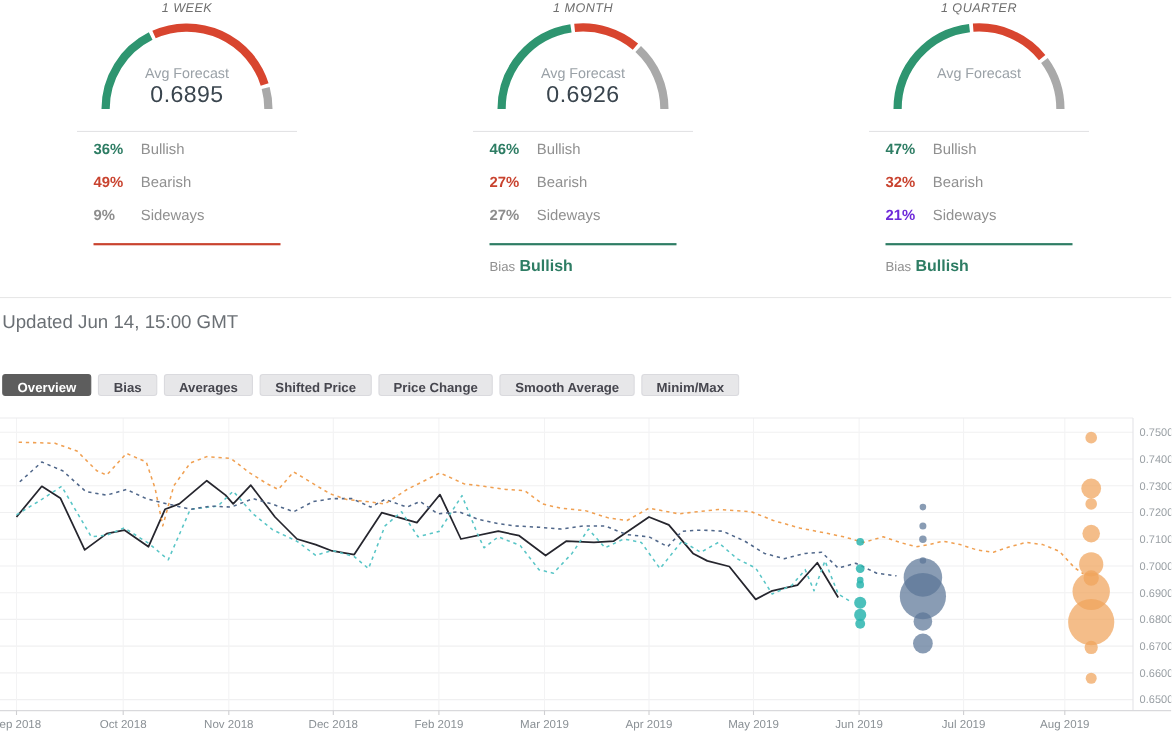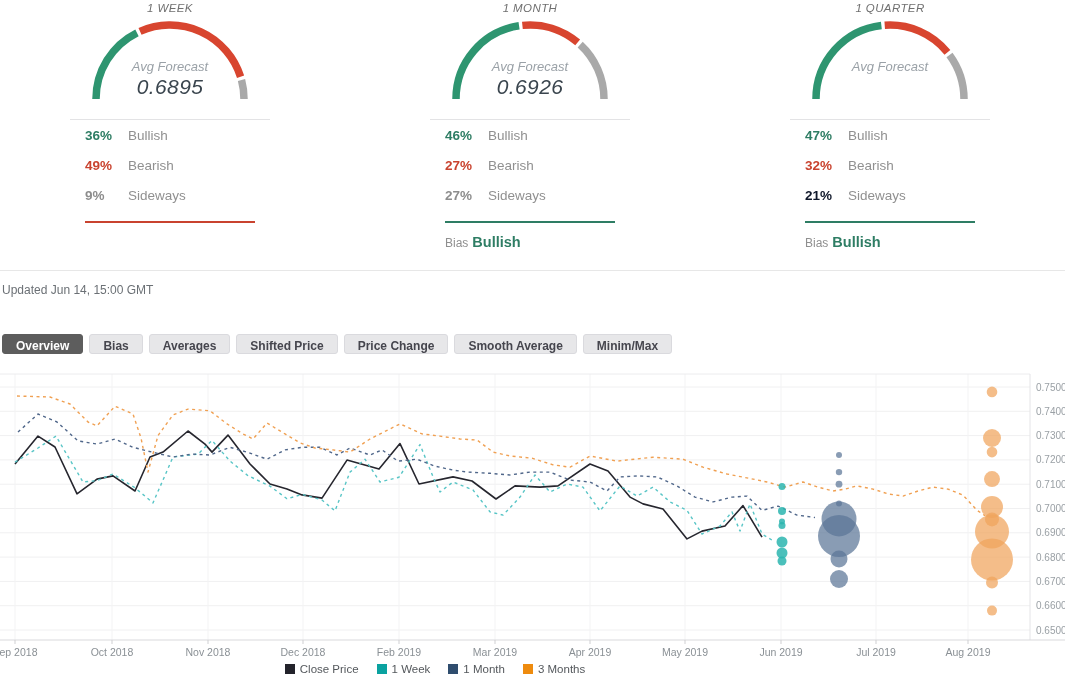--- a/index.html
+++ b/index.html
@@ -6,34 +6,34 @@
   body{width:1065px;height:682px;overflow:hidden;font-family:"Liberation Sans",sans-serif;-webkit-font-smoothing:antialiased;}
 
   
   .cards{display:flex;padding-top:2px;}
   .card{width:200px;}
   .card.c0{margin-left:70px;}
   .card.c1,.card.c2{margin-left:160px;}
   .card-title{margin:0;text-align:center;font-style:italic;font-weight:400;font-size:11.5px;line-height:13px;color:#6f6f6f;letter-spacing:.4px;}
   .gauge{position:relative;width:190px;height:84px;margin:5px auto 0;}
   .gauge svg{display:block;}
-  .gauge-center{position:absolute;left:0;right:0;top:39px;text-align:center;font-style:italic;}
+  .gauge-center{position:absolute;left:0;right:0;top:39px;text-align:center;}
   .avg-label{font-size:13px;color:#9aa1a7;}
   .avg-value{font-size:21px;color:#3a454e;margin-top:1px;letter-spacing:.4px;}
   .card-divider{height:1px;background:#e3e3e5;margin-top:15px;}
   .rows{margin:8px 0 0;padding:0;list-style:none;}
   .row{display:flex;align-items:flex-start;height:30px;padding-left:15px;font-size:13.5px;}
   .row .pct{width:33px;font-weight:700;}
   .row .lbl{color:#909090;margin-left:10px;}
   .bias-underline{height:2px;width:170px;margin:3px 0 0 15px;}
   .bias-row{margin:11px 0 0 15px;font-size:12px;color:#8f8f8f;}
   .bias-row b{font-size:14.5px;margin-left:4px;}
 
   .sep{height:1px;background:#e7e7e7;margin-top:20px;}
-  .updated{margin:12px 0 0 2px;font-size:12px;color:#6b7075;}
+  .updated{margin:12px 0 0 2px;font-size:17px;color:#6b7075;}
 
   
   .tabs{display:flex;margin:37px 0 0 2px;}
   .tab{font-family:"Liberation Sans",sans-serif;font-weight:700;font-size:12px;height:20px;padding:0 13px;margin-right:6px;background:#e7e7e9;color:#46464e;border:1px solid #dadade;border-radius:3px;cursor:pointer;line-height:22px;}
   .tab.active{background:#5d5d5d;border-color:#5d5d5d;color:#fff;}
 
   
   .chart-wrap{position:relative;margin-top:14px;width:870px;height:308px;}
   #chart{display:block;}
   #chart text{font-family:"Liberation Sans",sans-serif;}
@@ -125,21 +125,21 @@
     <ul class="rows">
       <li class="row">
           <b class="pct" style="color: rgb(46, 125, 100);">47%</b>
           <span class="lbl">Bullish</span>
         </li>
       <li class="row">
           <b class="pct" style="color: rgb(201, 67, 47);">32%</b>
           <span class="lbl">Bearish</span>
         </li>
       <li class="row">
-          <b class="pct" style="color: #0f172a;">21%</b>
+          <b class="pct" style="color: #6d28d9;">21%</b>
           <span class="lbl">Sideways</span>
         </li>
     </ul>
     <div class="bias-underline" style="background: rgb(46, 125, 100);"></div>
     <div class="bias-row"><span>Bias</span><b style="color: rgb(46, 125, 100);">Bullish</b></div>
   </article>
 
 </div>
 
 <div class="sep"></div>
@@ -260,31 +260,13 @@
         <circle cx="992" cy="84.1" r="5.3" fill="#f0a35c" fill-opacity="0.72"></circle>
         <circle cx="992" cy="111.1" r="8" fill="#f0a35c" fill-opacity="0.72"></circle>
         <circle cx="992" cy="139.0" r="11" fill="#f0a35c" fill-opacity="0.72"></circle>
         <circle cx="992" cy="151.4" r="7" fill="#f0a35c" fill-opacity="0.72"></circle>
         <circle cx="992" cy="163.6" r="17" fill="#f0a35c" fill-opacity="0.72"></circle>
         <circle cx="992" cy="191.5" r="21" fill="#f0a35c" fill-opacity="0.72"></circle>
         <circle cx="992" cy="214.6" r="6" fill="#f0a35c" fill-opacity="0.72"></circle>
         <circle cx="992" cy="242.6" r="5" fill="#f0a35c" fill-opacity="0.72"></circle>
       </g>
     </svg>
-  <div class="legend" id="legend">
-      <span class="legend-item">
-        <i style="background: rgb(35, 35, 43);"></i>
-        <span>Close Price</span>
-      </span>
-      <span class="legend-item">
-        <i style="background: rgb(10, 162, 160);"></i>
-        <span>1 Week</span>
-      </span>
-      <span class="legend-item">
-        <i style="background: rgb(47, 77, 110);"></i>
-        <span>1 Month</span>
-      </span>
-      <span class="legend-item">
-        <i style="background: rgb(238, 139, 14);"></i>
-        <span>3 Months</span>
-      </span>
-    </div>
 </div>
 
 </body></html>

